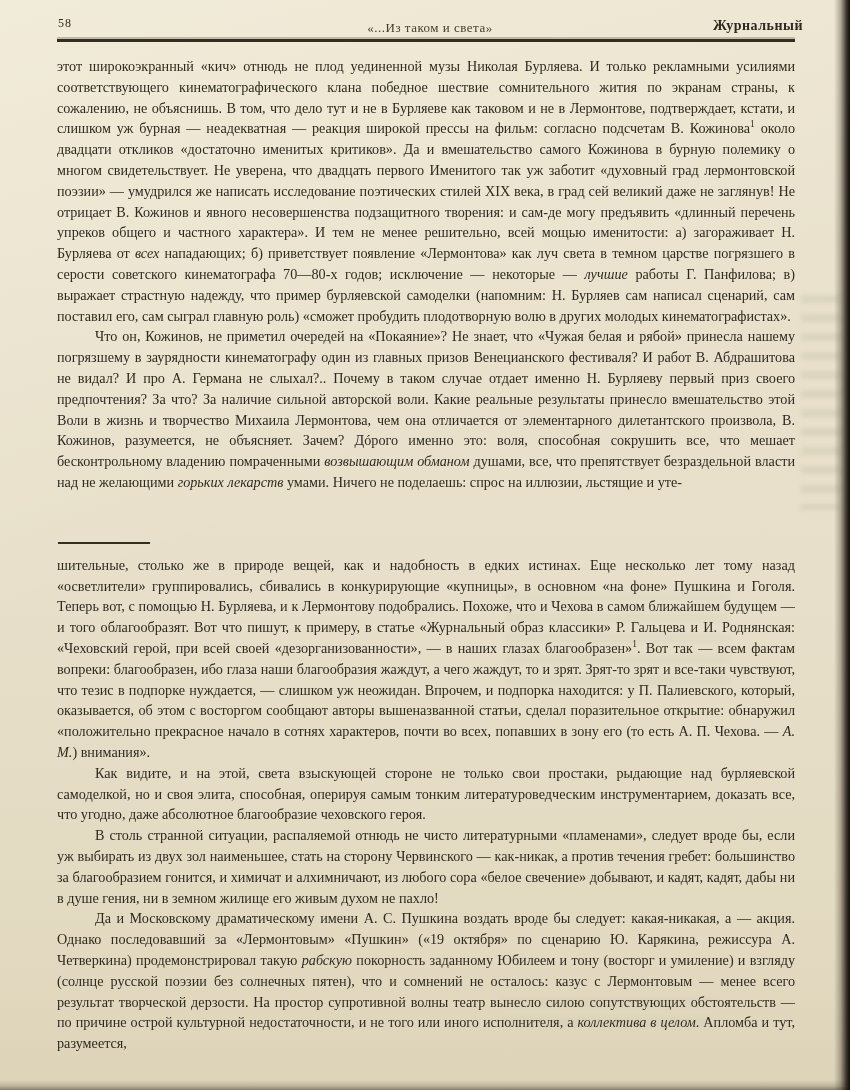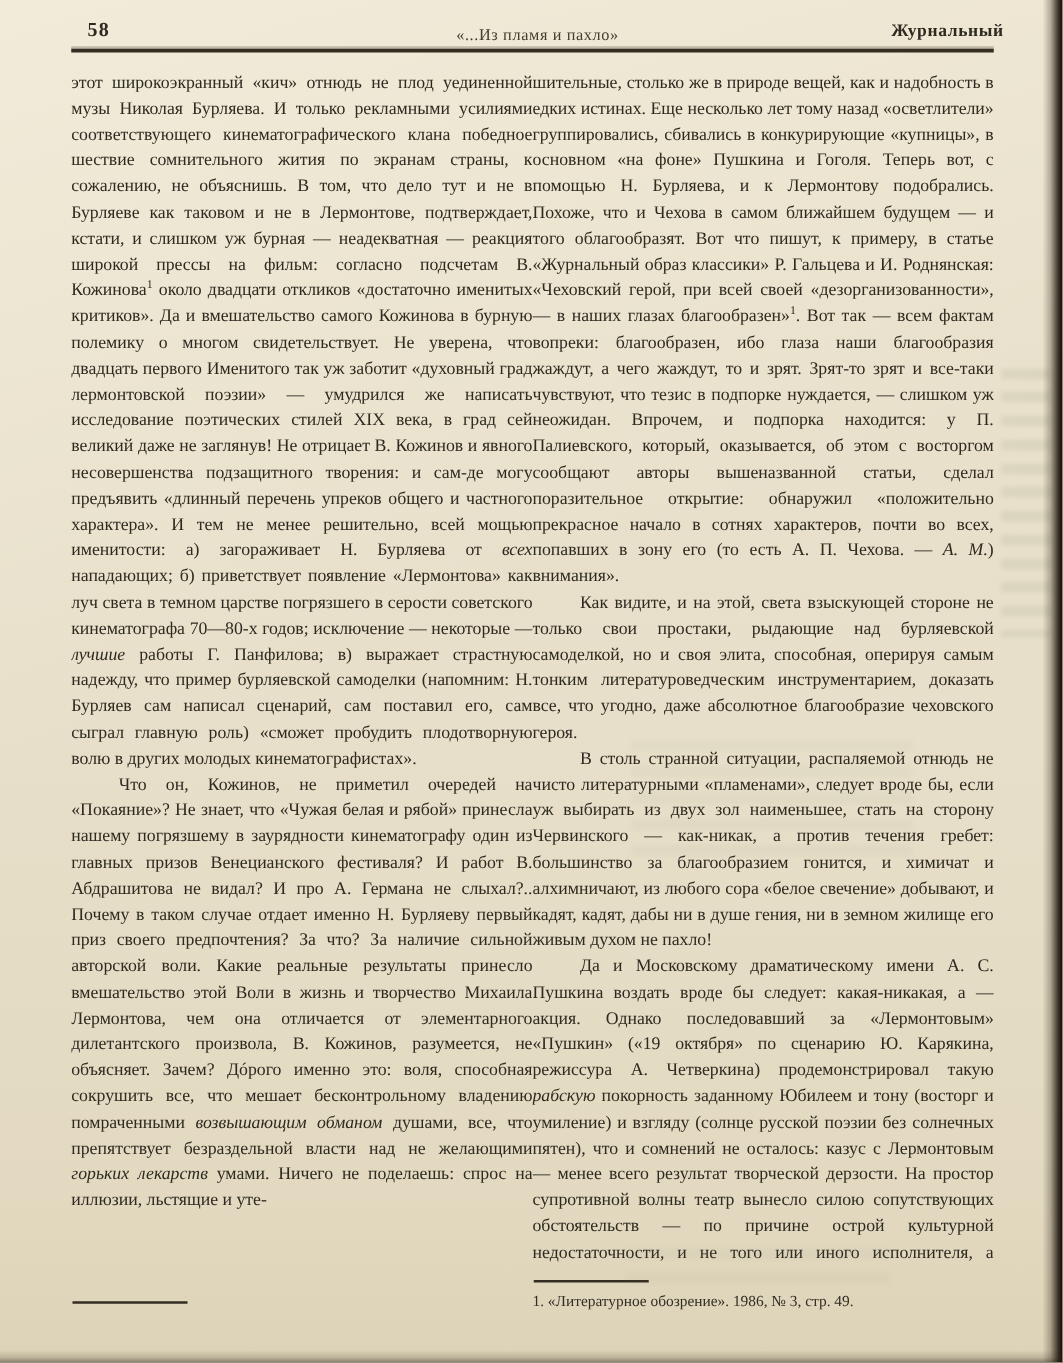--- a/index.html
+++ b/index.html
@@ -11,39 +11,39 @@
       linear-gradient(160deg, rgba(255,252,240,0.35) 0%, rgba(255,252,240,0) 45%),
       linear-gradient(to bottom, #eae2cd 0%, #e7dfc9 55%, #e2d9c0 88%, #ddd3b8 100%);
     overflow: hidden;
     font-family: "Liberation Serif", "DejaVu Serif", serif;
     color: #2e2a20;
   }
   .page-header {
     position: absolute; top: 16px; left: 57px; right: 47px; height: 22px;
   }
   .page-number {
-    position: absolute; left: 13px; top: 0;
-    font-size: 16px; font-weight: bold; letter-spacing: 1px;
+    position: absolute; left: 1px; top: 0;
+    font-size: 12px; font-weight: normal; letter-spacing: 1px;
   }
   .running-title {
     position: absolute; left: 50%; transform: translateX(-50%); top: 4px;
     font-size: 13px; color: #453d30; letter-spacing: 0.5px; white-space: nowrap;
   }
   .section-title {
     position: absolute; right: 0; top: 2px;
     font-size: 14px; font-weight: bold; letter-spacing: 0.5px;
   }
   .header-rule {
     position: absolute; top: 39px; left: 57px; width: 738px; height: 3px;
     background: #342d21;
     box-shadow: 0 -2px 0 rgba(52,45,33,0.25);
   }
   .text-columns {
     position: absolute; top: 56px; left: 57px; width: 738px; height: 998px;
-    display: flex; 
+    display: flex;  flex-direction: column;
   }
   .column {
     flex: 1 1 0; display: flex; flex-direction: column; min-width: 0;
   }
   .column-text {
     flex: 1 1 auto; overflow: hidden;
     font-size: 14.2px; line-height: 20.8px;
     text-align: justify;
     hyphens: auto; -webkit-hyphens: auto;
   }
@@ -92,21 +92,21 @@
       rgba(110,128,96,0.6) 0 9px, rgba(110,128,96,0) 9px 20px);
   }
 </style>
 </head>
 <body>
 
 <div class="page">
 
   <div class="page-header">
     <span class="page-number">58</span>
-    <span class="running-title">«...Из пламя и пахло»</span>
+    <span class="running-title">«...Из таком и света»</span>
     <span class="section-title">Журнальный</span>
   </div>
 
   <div class="header-rule"></div>
 
   <div class="text-columns">
 
     <div class="column">
       <div class="column-text">
         <p class="para"><span>этот широкоэкранный «кич» отнюдь не плод уединенной музы Николая Бурляева. И только рекламными усилиями соответствующего кинематографического клана победное шествие сомнительного жития по экранам страны, к сожалению, не объяснишь. В том, что дело тут и не в Бурляеве как таковом и не в Лермонтове, подтверждает, кстати, и слишком уж бурная — неадекватная — реакция широкой прессы на фильм: согласно подсчетам В. Кожинова</span><span class="run-sup">1</span><span> около двадцати откликов «достаточно именитых критиков». Да и вмешательство самого Кожинова в бурную полемику о многом свидетельствует. Не уверена, что двадцать первого Именитого так уж заботит «духовный град лермонтовской поэзии» — умудрился же написать исследование поэтических стилей XIX века, в град сей великий даже не заглянув! Не отрицает В. Кожинов и явного несовершенства подзащитного творения: и сам-де могу предъявить «длинный перечень упреков общего и частного характера». И тем не менее решительно, всей мощью именитости: а) загораживает Н. Бурляева от </span><span class="run-i">всех</span><span> нападающих; б) приветствует появление «Лермонтова» как луч света в темном царстве погрязшего в серости советского кинематографа 70—80-х годов; исключение — некоторые — </span><span class="run-i">лучшие</span><span> работы Г. Панфилова; в) выражает страстную надежду, что пример бурляевской самоделки (напомним: Н. Бурляев сам написал сценарий, сам поставил его, сам сыграл главную роль) «сможет пробудить плодотворную волю в других молодых кинематографистах».</span></p>
@@ -117,24 +117,20 @@
       </div>
     </div>
 
     <div class="column">
       <div class="column-text">
         <p class="para"><span>шительные, столько же в природе вещей, как и надобность в едких истинах. Еще несколько лет тому назад «осветлители» группировались, сбивались в конкурирующие «купницы», в основном «на фоне» Пушкина и Гоголя. Теперь вот, с помощью Н. Бурляева, и к Лермонтову подобрались. Похоже, что и Чехова в самом ближайшем будущем — и того облагообразят. Вот что пишут, к примеру, в статье «Журнальный образ классики» Р. Гальцева и И. Роднянская: «Чеховский герой, при всей своей «дезорганизованности», — в наших глазах благообразен»</span><span class="run-sup">1</span><span>. Вот так — всем фактам вопреки: благообразен, ибо глаза наши благообразия жаждут, а чего жаждут, то и зрят. Зрят-то зрят и все-таки чувствуют, что тезис в подпорке нуждается, — слишком уж неожидан. Впрочем, и подпорка находится: у П. Палиевского, который, оказывается, об этом с восторгом сообщают авторы вышеназванной статьи, сделал поразительное открытие: обнаружил «положительно прекрасное начало в сотнях характеров, почти во всех, попавших в зону его (то есть А. П. Чехова. — </span><span class="run-i">А. М.</span><span>) внимания».</span></p>
         <p class="para indent"><span>Как видите, и на этой, света взыскующей стороне не только свои простаки, рыдающие над бурляевской самоделкой, но и своя элита, способная, оперируя самым тонким литературоведческим инструментарием, доказать все, что угодно, даже абсолютное благообразие чеховского героя.</span></p>
         <p class="para indent"><span>В столь странной ситуации, распаляемой отнюдь не чисто литературными «пламенами», следует вроде бы, если уж выбирать из двух зол наименьшее, стать на сторону Червинского — как-никак, а против течения гребет: большинство за благообразием гонится, и химичат и алхимничают, из любого сора «белое свечение» добывают, и кадят, кадят, дабы ни в душе гения, ни в земном жилище его живым духом не пахло!</span></p>
         <p class="para indent"><span>Да и Московскому драматическому имени А. С. Пушкина воздать вроде бы следует: какая-никакая, а — акция. Однако последовавший за «Лермонтовым» «Пушкин» («19 октября» по сценарию Ю. Карякина, режиссура А. Четверкина) продемонстрировал такую </span><span class="run-i">рабскую</span><span> покорность заданному Юбилеем и тону (восторг и умиление) и взгляду (солнце русской поэзии без солнечных пятен), что и сомнений не осталось: казус с Лермонтовым — менее всего результат творческой дерзости. На простор супротивной волны театр вынесло силою сопутствующих обстоятельств — по причине острой культурной недостаточности, и не того или иного исполнителя, а </span><span class="run-i">коллектива в целом</span><span>. Апломба и тут, разумеется,</span></p>
       </div>
-      <div class="footnote-block">
-        <div class="footnote-separator"></div>
-        <div class="footnote"><span>1. «Литературное обозрение». 1986, № 3, стр. 49.</span></div>
-      </div>
     </div>
 
   </div>
 
   <div class="bleed bleed-1"></div>
   <div class="bleed bleed-2"></div>
   <div class="bleed bleed-3"></div>
   <div class="page-edge-right"></div>
   <div class="page-edge-bottom"></div>
 

